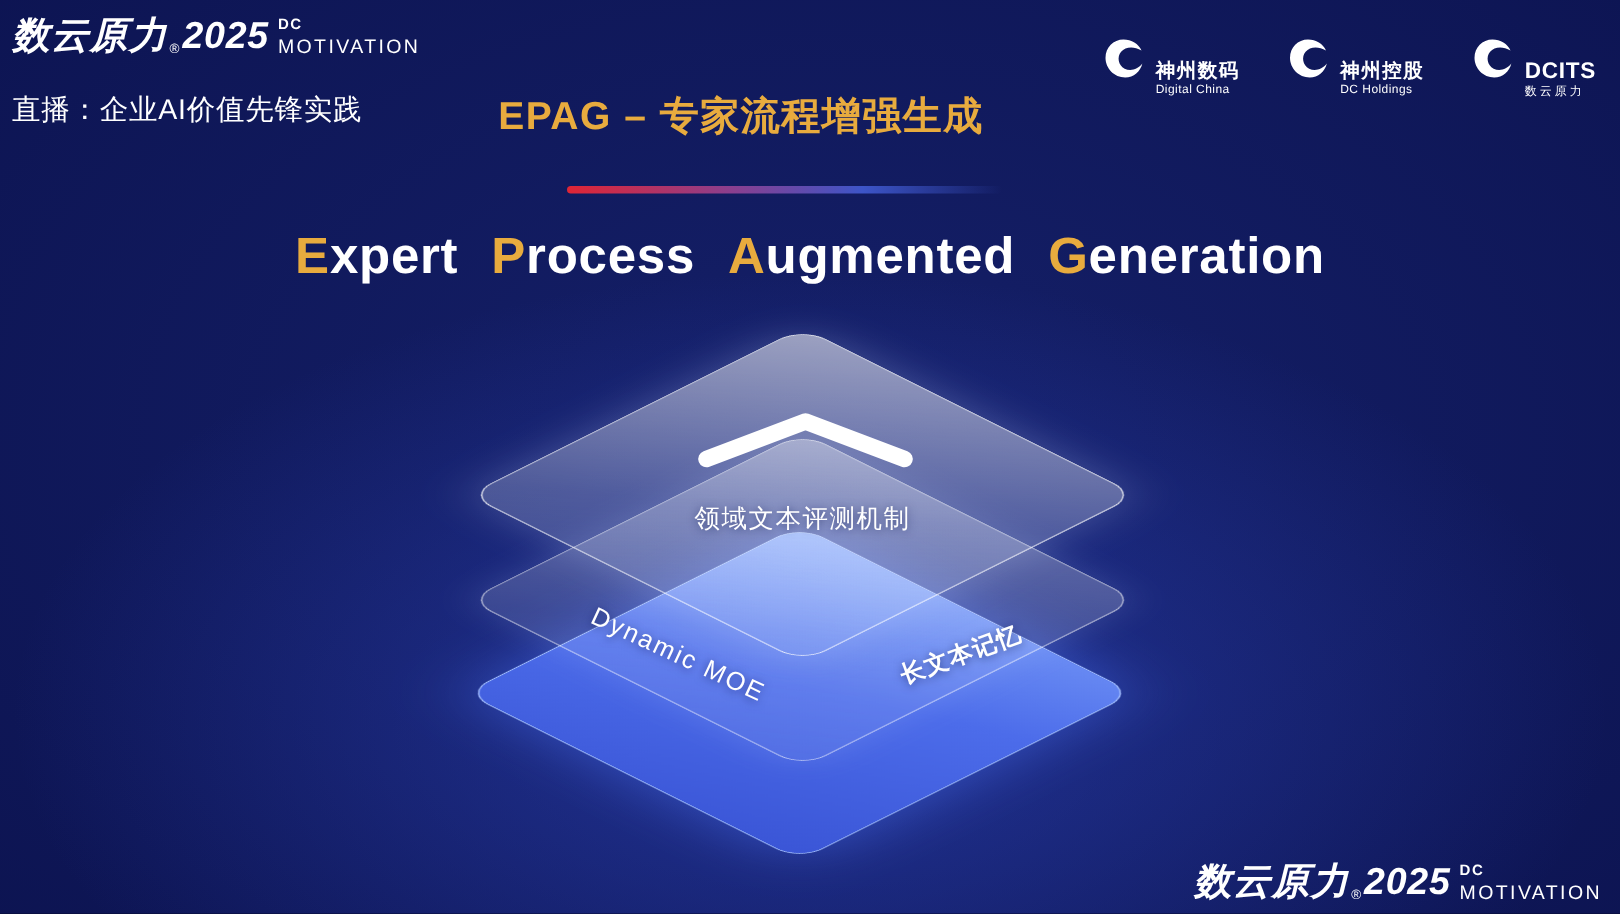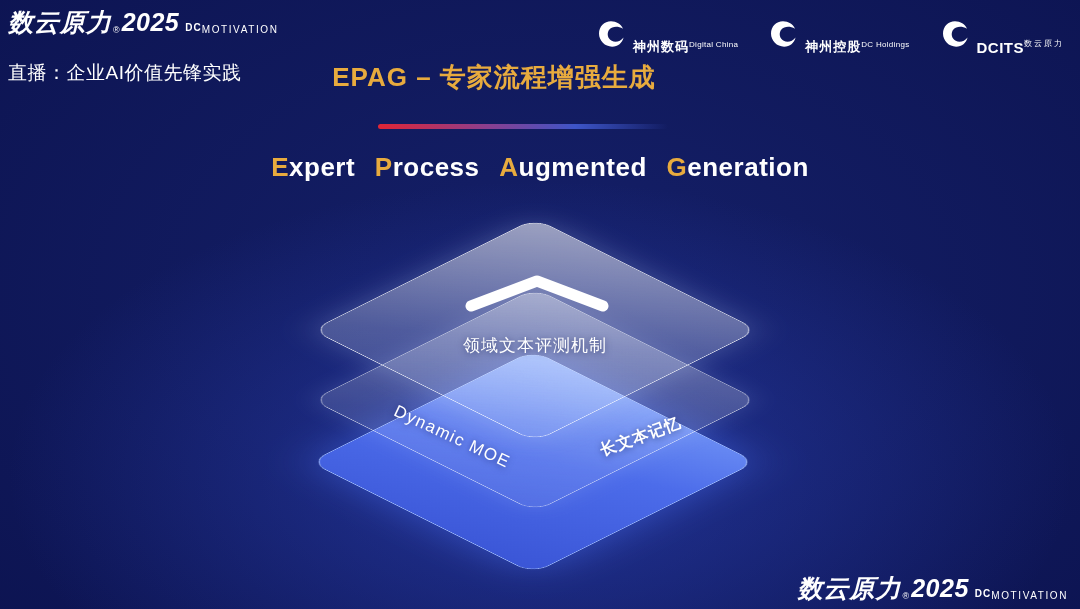--- a/index.html
+++ b/index.html
@@ -17,23 +17,23 @@
     background:
       radial-gradient(ellipse 760px 420px at 50% 78%, rgba(48,72,196,0.55) 0%, rgba(30,44,140,0.0) 70%),
       radial-gradient(ellipse 1500px 950px at 52% 48%, #152069 0%, #0c1350 55%, #060a30 100%);
   }
 
   
   .brand { display: flex; align-items: flex-end; }
   .brand-main { font-weight: bold; font-style: italic; font-size: 25px; letter-spacing: 1px; line-height: 1; }
   .brand-reg { font-size: 9px; margin: 1px 2px 0 1px; line-height: 1; }
   .brand-year { font-weight: bold; font-style: italic; font-size: 25px; line-height: 1; letter-spacing: 0.5px; }
-  .brand-sub { display: flex; flex-direction: row; margin-left: 6px; margin-top: 2px; }
+  .brand-sub { display: flex; flex-direction: column; margin-left: 6px; margin-top: 2px; }
   .brand-dc { font-weight: bold; font-size: 10px; line-height: 1; letter-spacing: 1px; }
-  .brand-motivation { font-size: 10px; letter-spacing: 1.6px; line-height: 1; margin-top: 2px; }
+  .brand-motivation { font-size: 13px; letter-spacing: 1.6px; line-height: 1; margin-top: 2px; }
   .header-brand { position: absolute; left: 8px; top: 10px; }
   .footer-brand { position: absolute; right: 12px; bottom: 8px; }
 
   
   .live-label {
     position: absolute; left: 8px; top: 60px;
     font-size: 19px; font-weight: normal; letter-spacing: 0.5px;
   }
 
   
@@ -45,34 +45,34 @@
   }
   .title-underline {
     position: absolute; left: 378px; top: 124px;
     width: 290px; height: 5px; border-radius: 3px;
     background: linear-gradient(90deg, #e02535 0%, #8a3f8f 38%, #3d55c8 68%, rgba(45,80,190,0) 100%);
   }
 
   
   .heading {
     position: absolute; left: 0; top: 152px; width: 1080px;
-    text-align: center; font-size: 26px; font-weight: 600;
+    text-align: center; font-size: 34px; font-weight: 600;
     letter-spacing: 0.5px;
   }
   .heading .word { margin: 0 6px; }
   .gold { color: #e8ab3e; }
 
   
   .partners {
     position: absolute; right: 16px; top: 12px;
     display: flex; align-items: center; gap: 30px;
   }
   .partner { display: flex; align-items: center; gap: 7px; }
   .partner-icon { width: 30px; height: 30px; display: block; }
-  .partner-text { display: flex; flex-direction: row; margin-top: 27px; }
+  .partner-text { display: flex; flex-direction: column; margin-top: 27px; }
   .partner-name { font-size: 13px; font-weight: bold; line-height: 1.15; letter-spacing: 1px; }
   .partner-sub { font-size: 8px; line-height: 1.2; letter-spacing: 0.3px; }
   .partner:nth-child(3) .partner-name { font-size: 15px; letter-spacing: 0.5px; }
   .partner:nth-child(3) .partner-sub { letter-spacing: 2px; }
 
   
   .diagram { position: absolute; inset: 0; }
   .diamond {
     position: absolute;
     width: 316px; height: 316px;

